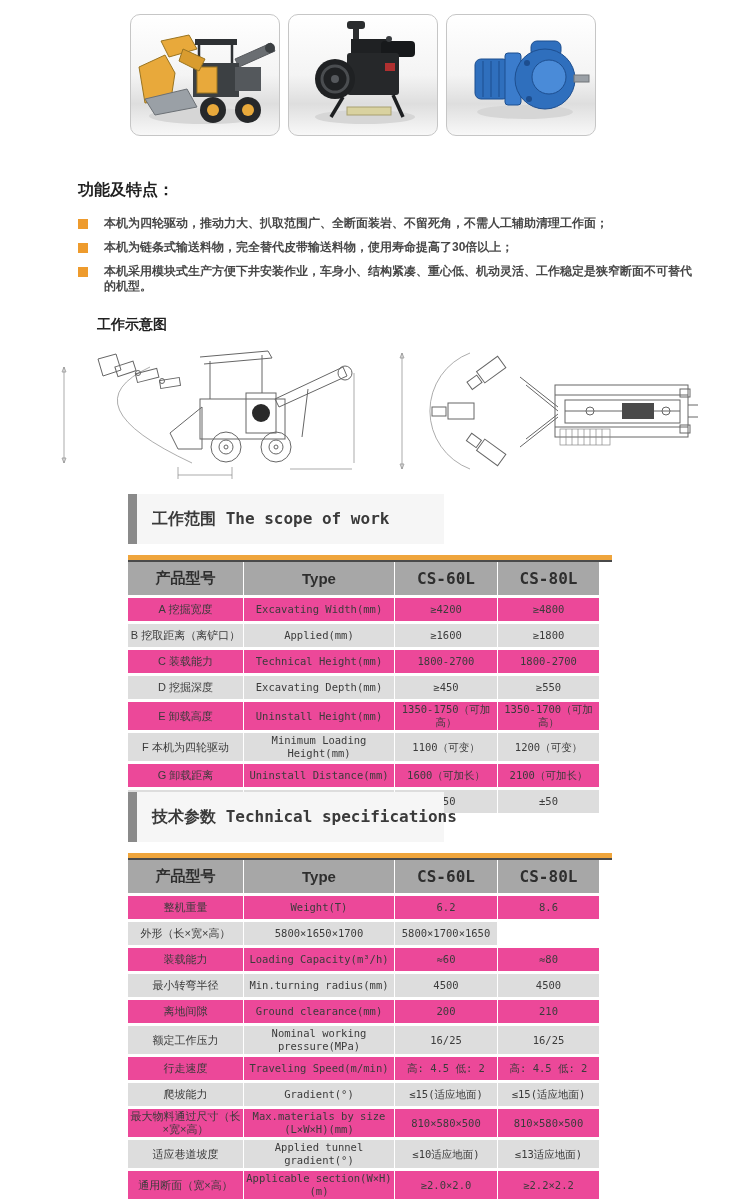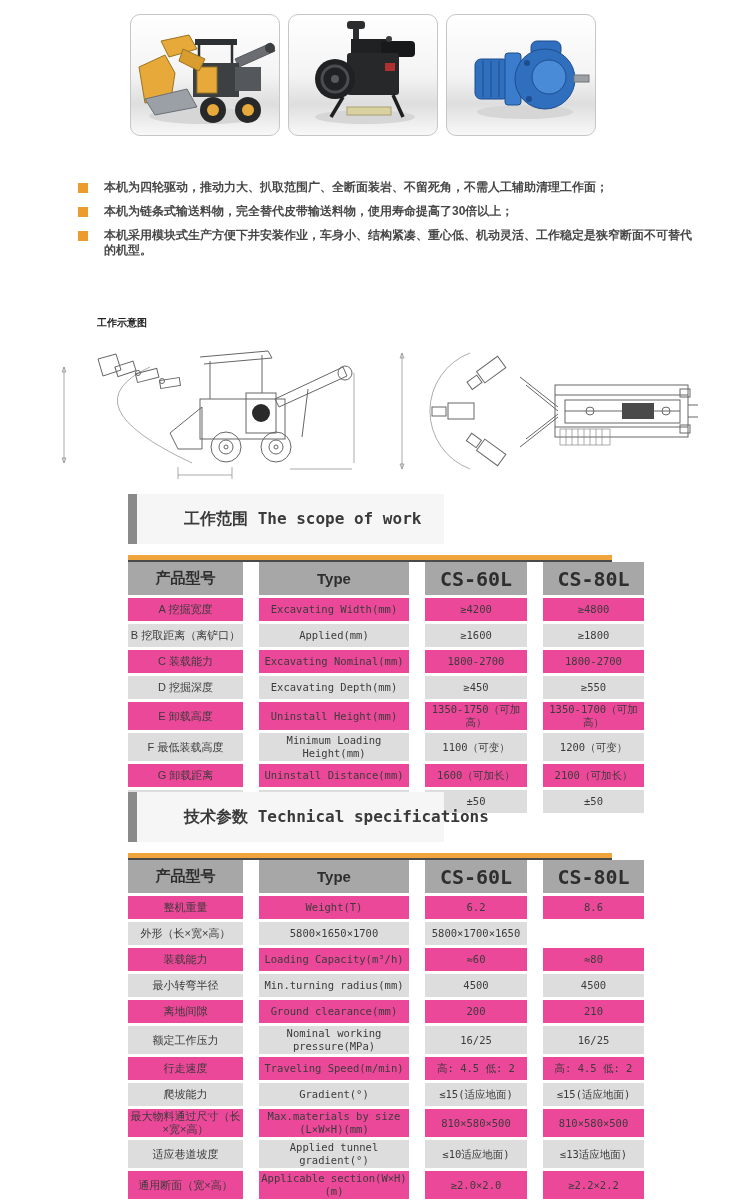--- a/index.html
+++ b/index.html
@@ -14,42 +14,42 @@
     background:linear-gradient(180deg,#ffffff 0%,#f4f4f4 50%,#dedede 74%,#f8f8f8 100%);
   }
   .img-card svg{display:block;width:100%;height:100%;}
   
   .features{position:absolute;top:180px;left:78px;width:620px;}
   .features-title{font-size:16px;font-weight:bold;color:#1f1f1f;margin:0 0 15px 0;}
   .feature-item{display:flex;align-items:flex-start;gap:16px;margin-bottom:9px;}
   .bullet{width:10px;height:10px;background:#EE9B2D;flex:none;margin-top:3px;}
   .feature-text{font-size:12px;font-weight:bold;color:#474747;line-height:15px;}
   
-  .diagram-title{position:absolute;top:316px;left:97px;font-size:10px;font-weight:bold;color:#222;}
+  .diagram-title{position:absolute;top:316px;left:97px;font-size:14px;font-weight:bold;color:#222;}
   .diagram{position:absolute;top:337px;left:50px;width:650px;height:148px;}
   .diagram svg{display:block;width:100%;height:100%;}
   
   .section{position:absolute;left:128px;width:484px;}
   .sec-scope{top:494px;}
   .sec-spec{top:792px;}
-  .section-title-box{display:flex;align-items:stretch;background:#f6f6f6;height:50px;width:316px;gap:32px;}
+  .section-title-box{display:flex;align-items:stretch;background:#f6f6f6;height:50px;width:316px;}
   .side-bar{width:9px;background:#8a8a8a;flex:none;}
   .section-title-text{
     font-family:"DejaVu Sans Mono","Liberation Mono",monospace;
     font-size:16px;font-weight:bold;color:#3a3a3a;line-height:50px;padding-left:15px;white-space:nowrap;
   }
   .spec-table-wrap{margin-top:11px;}
   .accent-bar{height:5px;background:#EFA53C;border-bottom:2px solid #4a4a4a;}
-  .thead,.trow{display:grid;grid-template-columns:115px 150px 102px 101px;column-gap:16px;}
+  .thead,.trow{display:grid;grid-template-columns:115px 150px 102px 101px;column-gap:1px;}
   .thead{margin-top:0;}
   .th{
     background:#a7a7a7;color:#2e2e2e;font-weight:bold;display:flex;align-items:center;justify-content:center;
     height:33px;font-size:15px;
   }
-  .th.model{font-size:20px;font-family:"DejaVu Sans Mono","Liberation Mono",monospace;}
+  .th.model{font-size:16px;font-family:"DejaVu Sans Mono","Liberation Mono",monospace;}
   .tbody{margin-top:3px;}
   .trow{margin-bottom:3px;}
   .tcell{
     display:flex;align-items:center;justify-content:center;text-align:center;
     min-height:21px;padding:1px 2px;font-size:11px;color:#3b3b3b;line-height:13px;
   }
   .tcell.c1,.tcell.c2,.tcell.c3{font-family:"DejaVu Sans Mono","Liberation Mono",monospace;font-size:10.5px;text-align:center;}
   .row-light .tcell{background:#ec4899;}
   .row-dark .tcell{background:#dddddd;}
   .ln{stroke:#666;stroke-width:1;fill:none;}
@@ -110,20 +110,21 @@
       <circle cx="98" cy="64" r="30" fill="#2f6fbd" stroke="#1d4e8f"></circle>
       <circle cx="102" cy="62" r="17" fill="#4a8bd8" stroke="#1d4e8f"></circle>
       <circle cx="80" cy="48" r="3" fill="#1d4e8f"></circle>
       <circle cx="82" cy="84" r="3" fill="#1d4e8f"></circle>
       <rect x="127" y="60" width="15" height="7" fill="#9aa0a6" stroke="#707579"></rect>
     </svg>
   </div>
 </div>
 
 <div class="features">
+  <div class="features-title">功能及特点：</div>
   <div class="feature-item">
     <span class="bullet"></span>
     <span class="feature-text">本机为四轮驱动，推动力大、扒取范围广、全断面装岩、不留死角，不需人工辅助清理工作面；</span>
   </div>
   <div class="feature-item">
     <span class="bullet"></span>
     <span class="feature-text">本机为链条式输送料物，完全替代皮带输送料物，使用寿命提高了30倍以上；</span>
   </div>
   <div class="feature-item">
     <span class="bullet"></span>
@@ -241,38 +242,38 @@
           <div class="tcell c3">≥4800</div>
         </div>
         <div class="trow row-dark">
           <div class="tcell c0">B 挖取距离（离铲口）</div>
           <div class="tcell c1">Applied(mm)</div>
           <div class="tcell c2">≥1600</div>
           <div class="tcell c3">≥1800</div>
         </div>
         <div class="trow row-light">
           <div class="tcell c0">C 装载能力</div>
-          <div class="tcell c1">Excavating Nominal(mm)</div>
+          <div class="tcell c1">Technical Height(mm)</div>
           <div class="tcell c2">1800-2700</div>
           <div class="tcell c3">1800-2700</div>
         </div>
         <div class="trow row-dark">
           <div class="tcell c0">D 挖掘深度</div>
           <div class="tcell c1">Excavating Depth(mm)</div>
           <div class="tcell c2">≥450</div>
           <div class="tcell c3">≥550</div>
         </div>
         <div class="trow row-light">
           <div class="tcell c0">E 卸载高度</div>
           <div class="tcell c1">Uninstall Height(mm)</div>
           <div class="tcell c2">1350-1750（可加高）</div>
           <div class="tcell c3">1350-1700（可加高）</div>
         </div>
         <div class="trow row-dark">
-          <div class="tcell c0">F 最低装载高度</div>
+          <div class="tcell c0">F 本机为四轮驱动</div>
           <div class="tcell c1">Minimum Loading Height(mm)</div>
           <div class="tcell c2">1100（可变）</div>
           <div class="tcell c3">1200（可变）</div>
         </div>
         <div class="trow row-light">
           <div class="tcell c0">G 卸载距离</div>
           <div class="tcell c1">Uninstall Distance(mm)</div>
           <div class="tcell c2">1600（可加长）</div>
           <div class="tcell c3">2100（可加长）</div>
         </div>

